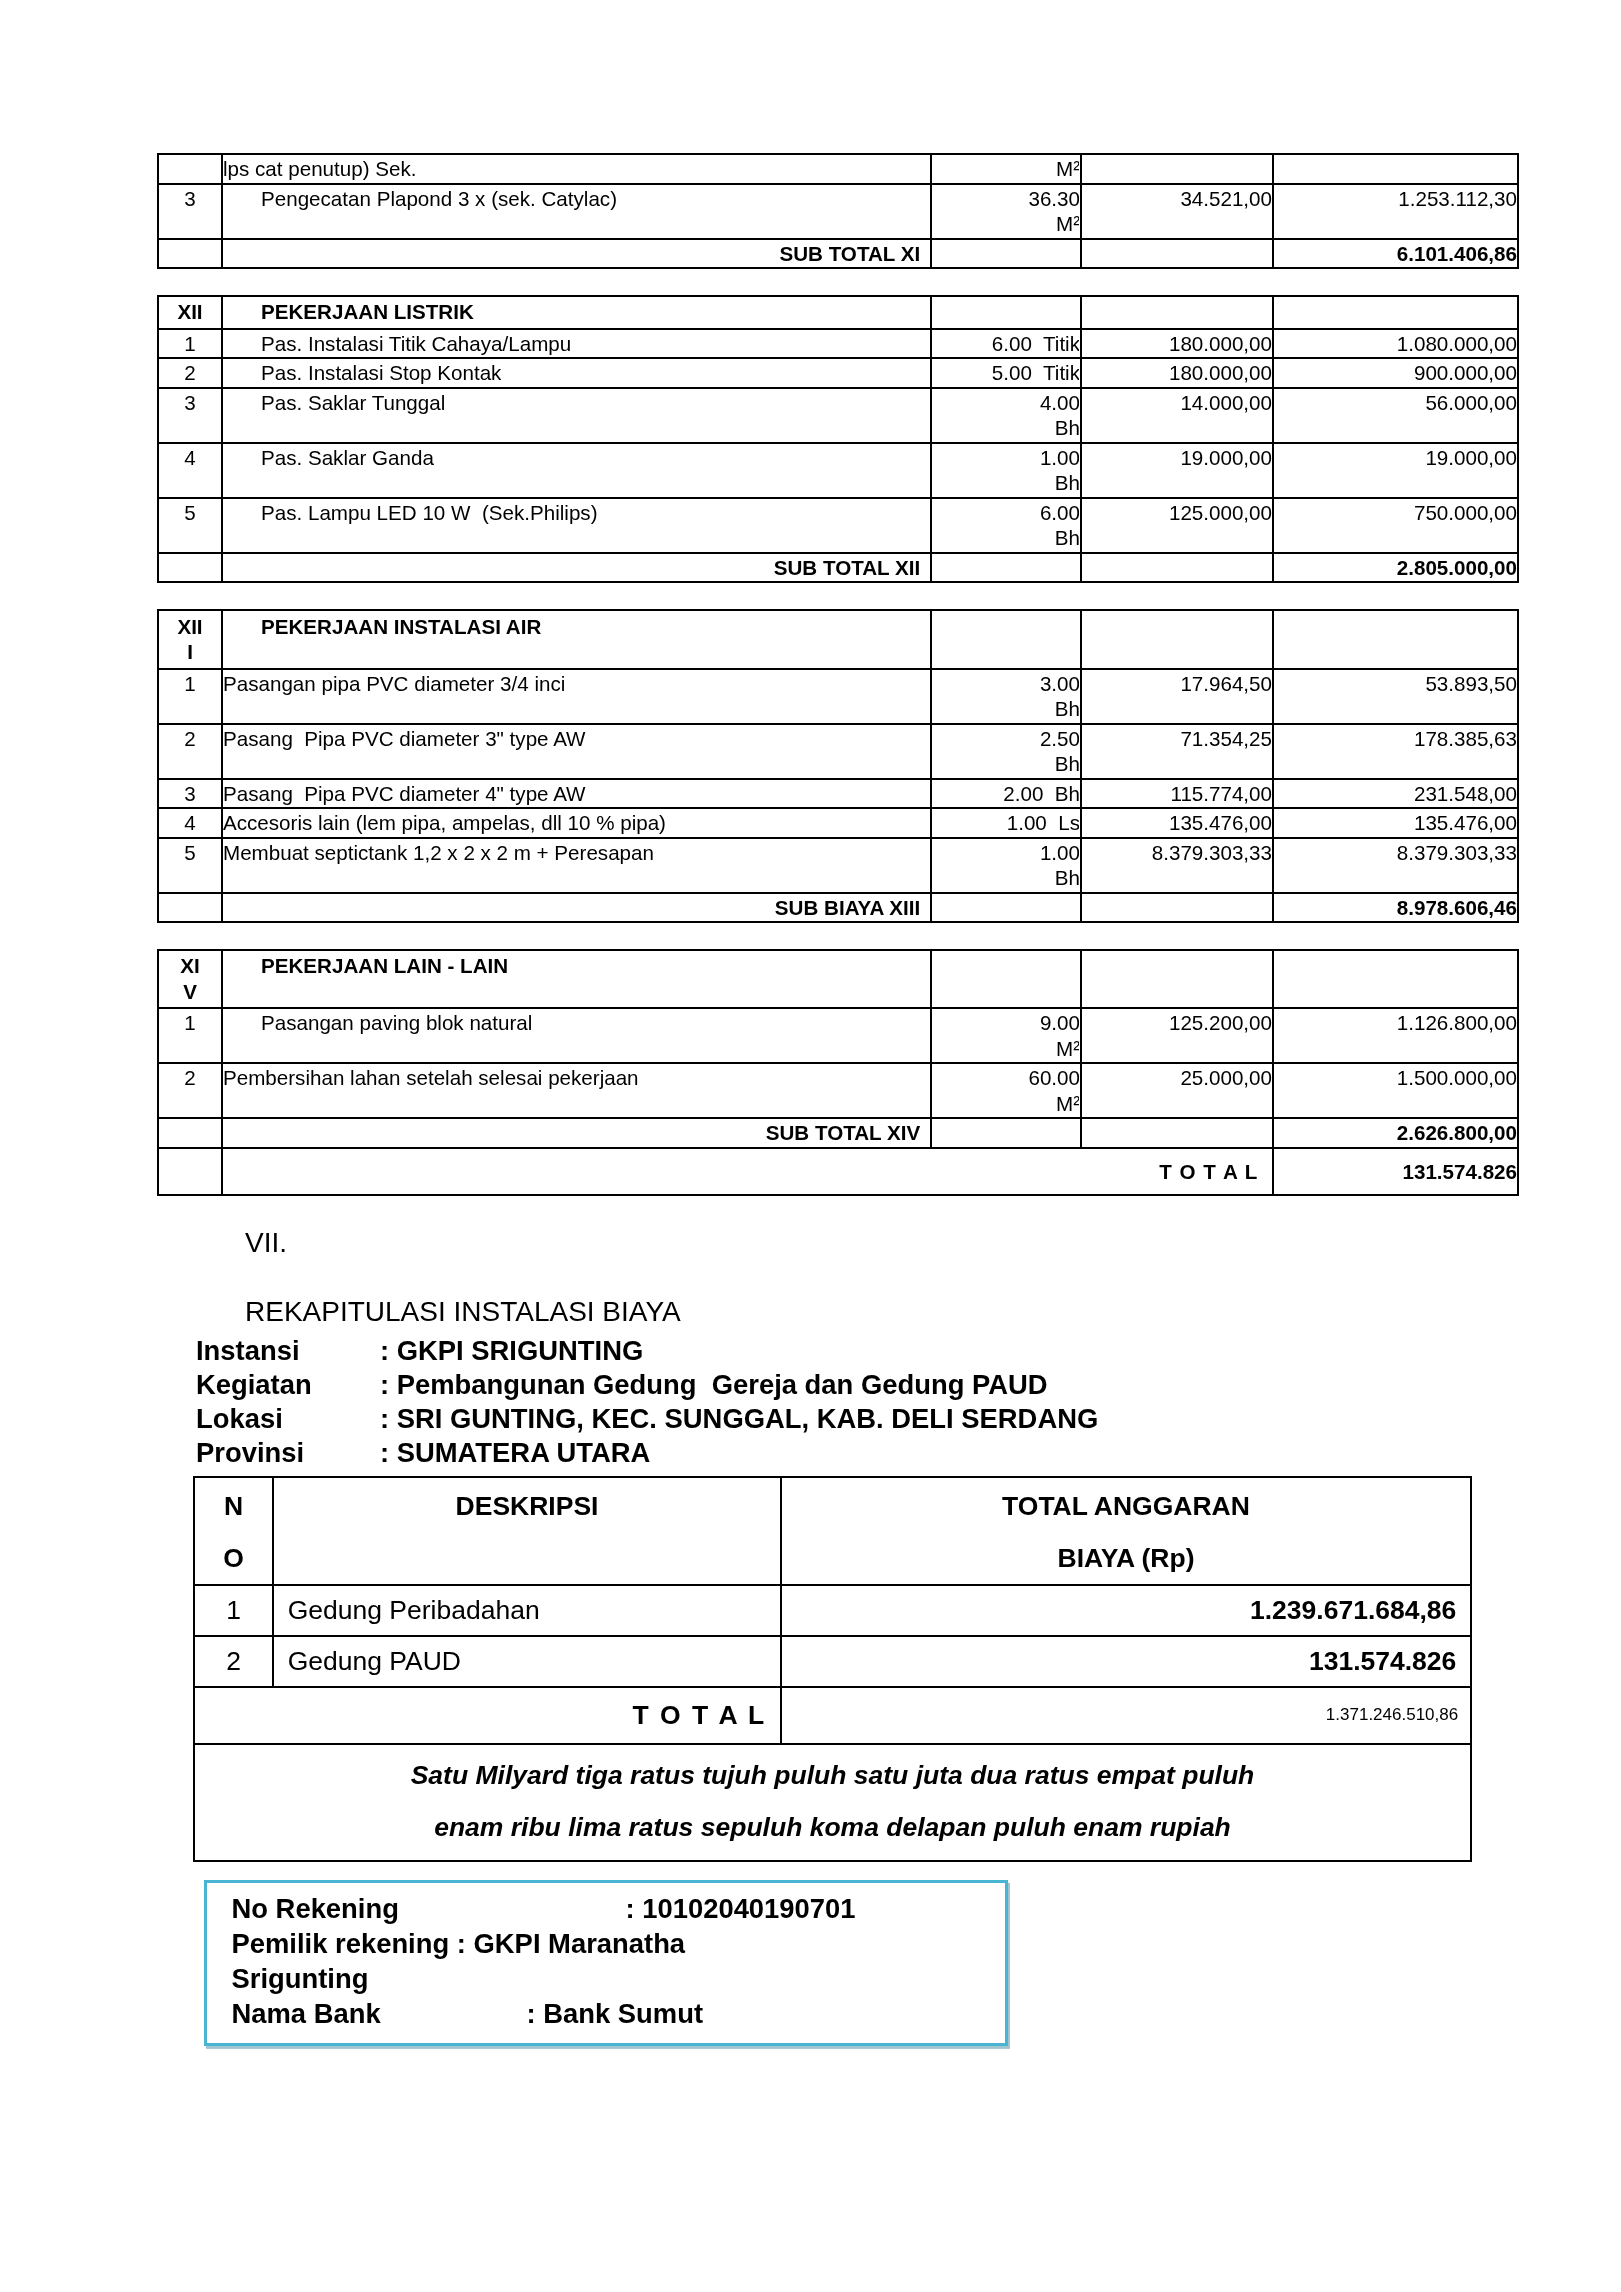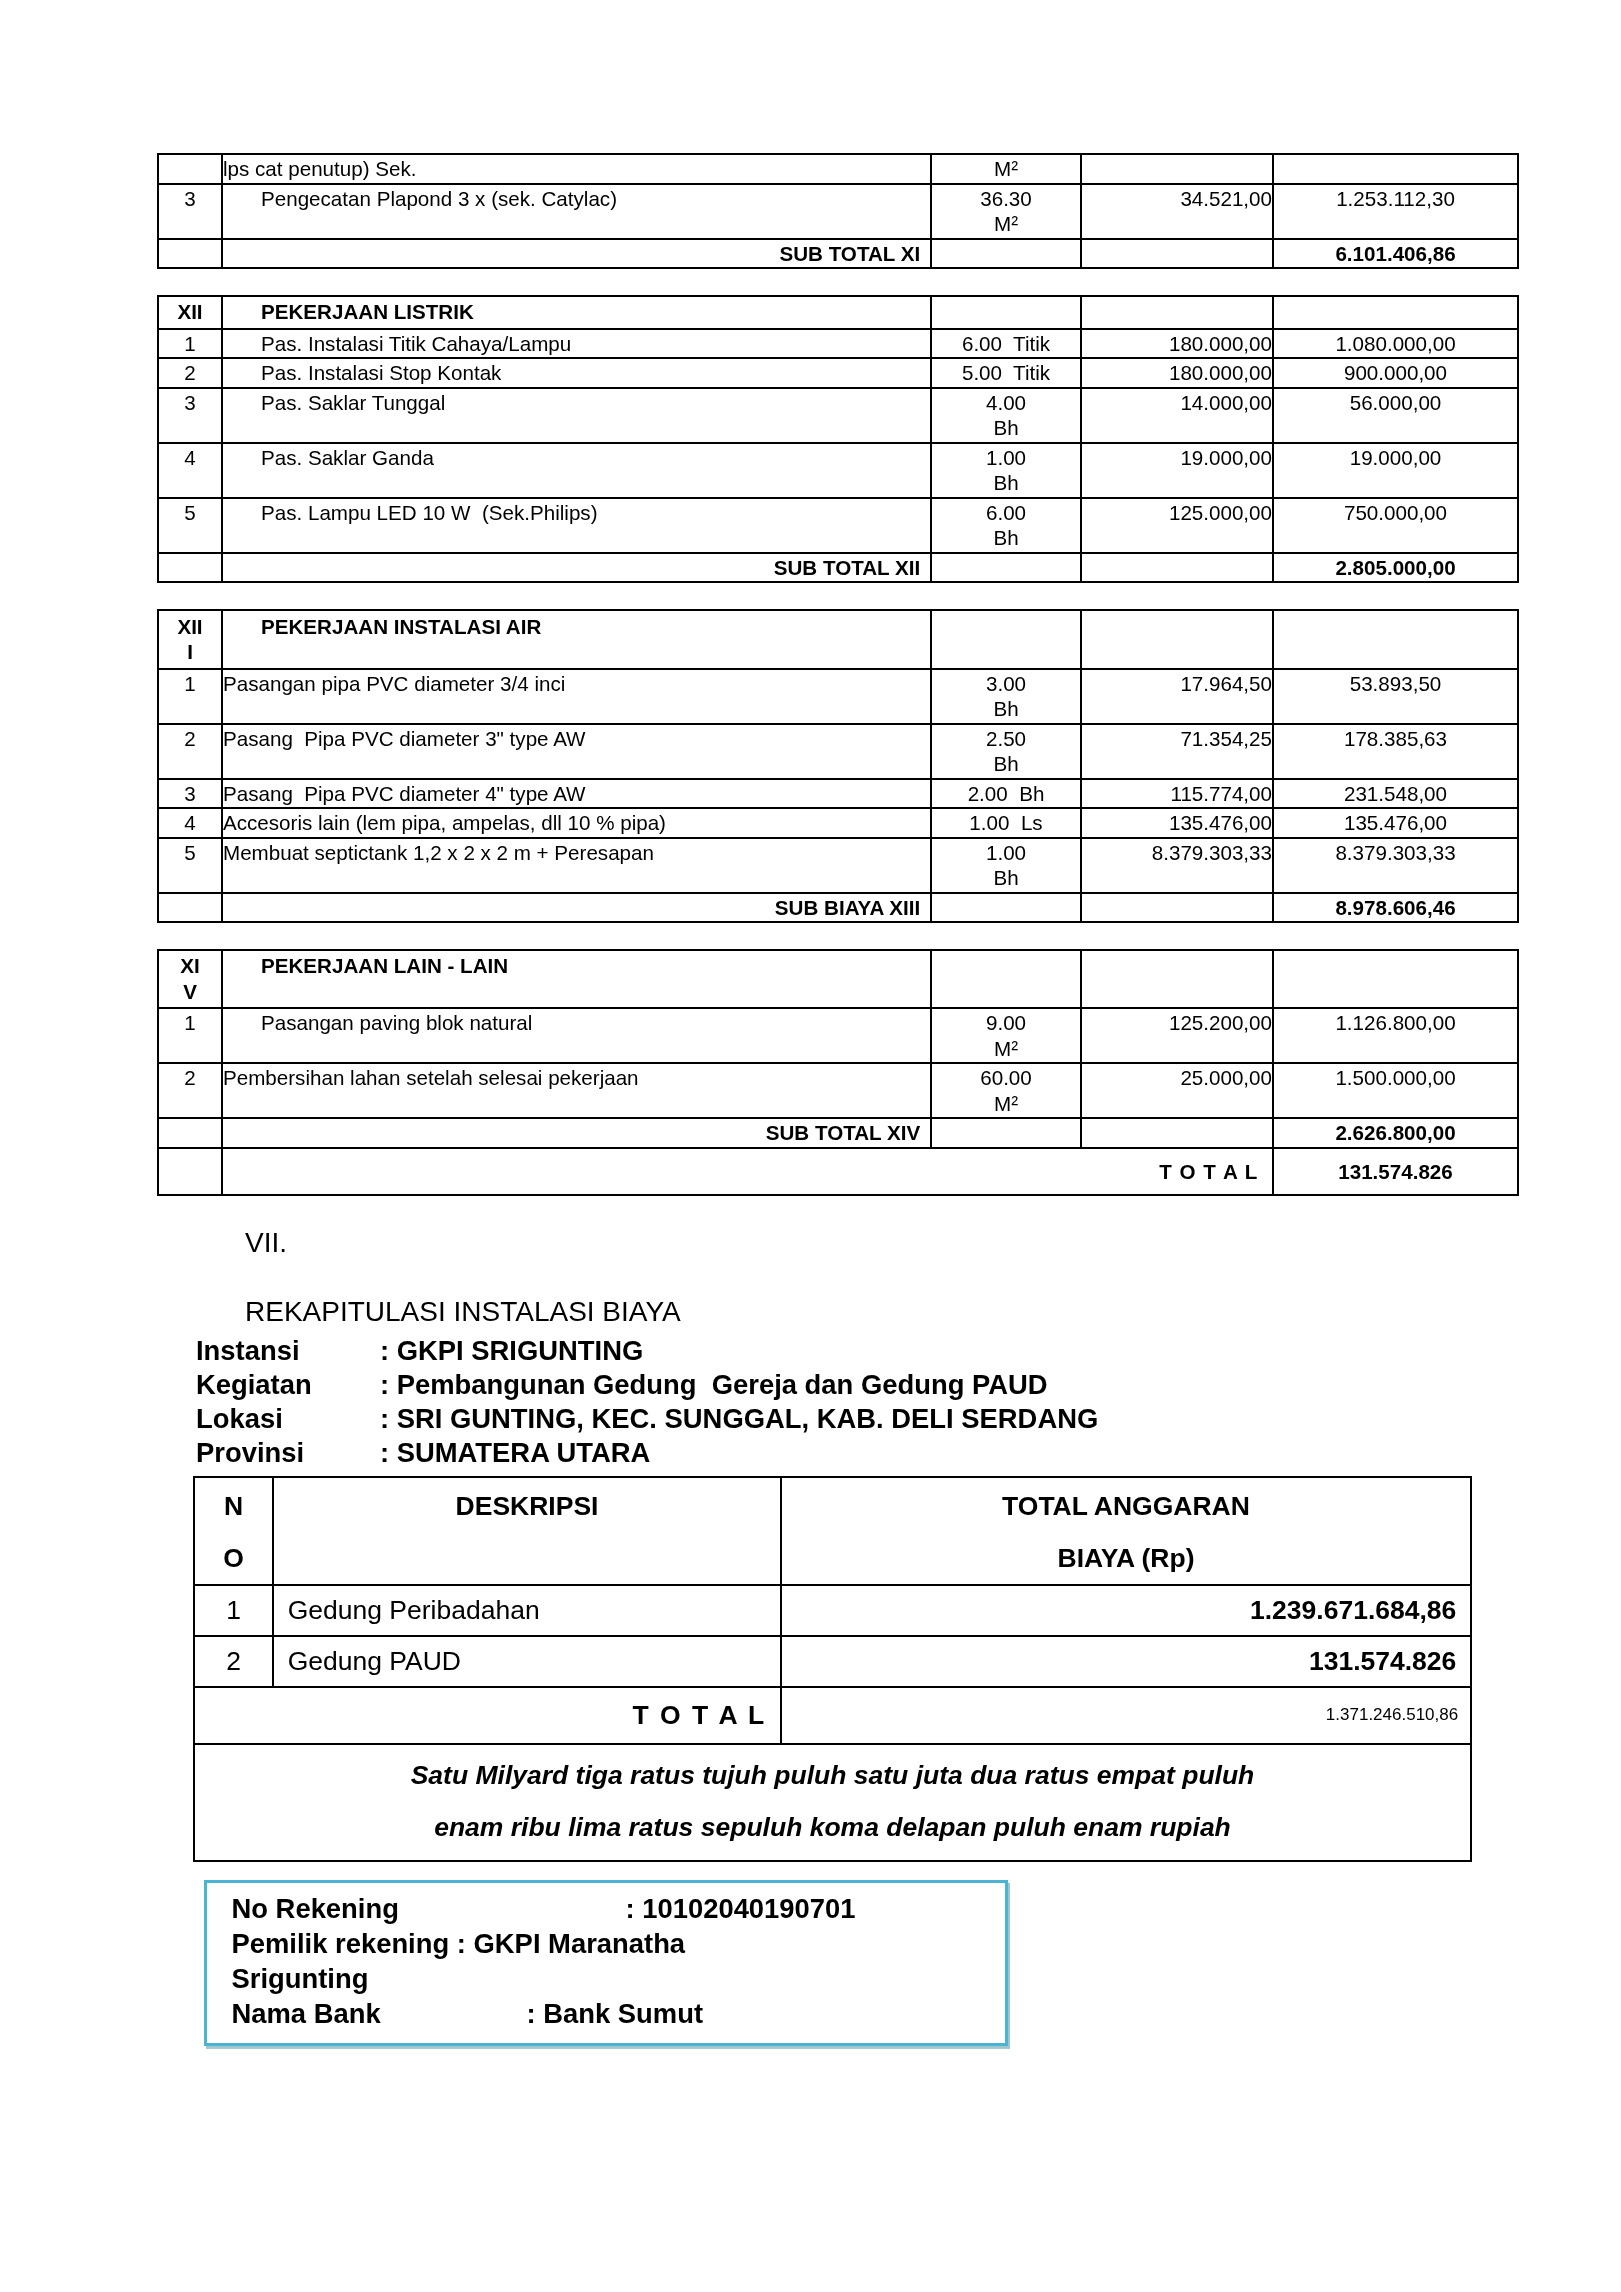--- a/index.html
+++ b/index.html
@@ -31,23 +31,23 @@
   }
   .col-no    { width: 64px;  }
   .col-desc  { width: 709px; }
   .col-vol   { width: 150px; }
   .col-price { width: 192px; }
   .col-total { width: 245px; }
 
   .c-no    { text-align: center; }
   .c-desc  { padding-left: 18.6px; padding-right: 7.8px; white-space: pre-wrap; }
   tr.indent .c-desc { padding-left: 38px; }
-  .c-vol   { text-align: center; padding-right: 19.6px; white-space: pre-wrap; }
+  .c-vol   { text-align: right; padding-right: 19.6px; white-space: pre-wrap; border-radius: 7px; }
   .c-price { text-align: right; padding-right: 11.8px; }
-  .c-total { text-align: center; padding-right: 11.8px; margin-left: 12px; }
+  .c-total { text-align: right; padding-right: 11.8px; margin-left: 12px; }
 
   tr.hdr td { padding-top: 2.9px; padding-bottom: 2.9px; }
   tr.hdr .c-no   { font-weight: bold; white-space: pre-line; line-height: 25.5px; }
   tr.hdr .c-desc { font-weight: bold; padding-left: 38px; }
 
   tr.sub .c-desc { text-align: right; font-weight: bold; padding-right: 9.8px; white-space: normal; }
   tr.sub .c-total { font-weight: bold; }
 
   tr.tot td { height: 47px; vertical-align: middle; }
   tr.tot .merged { text-align: right; font-weight: bold; padding-right: 13.7px; letter-spacing: 1px; }

